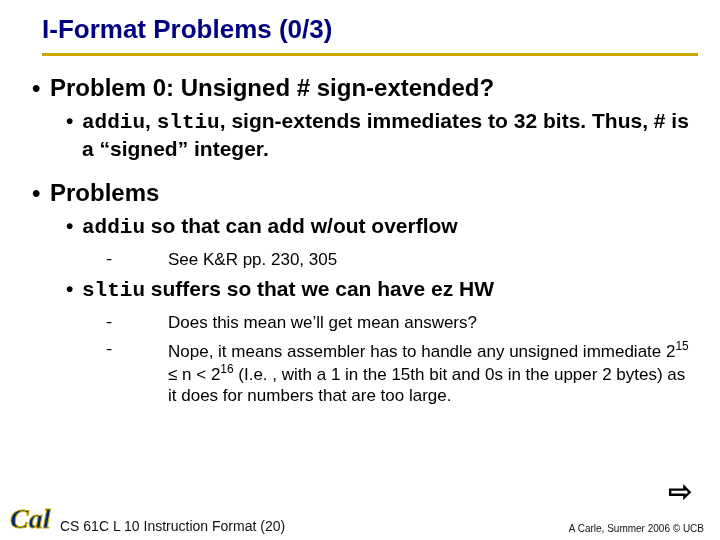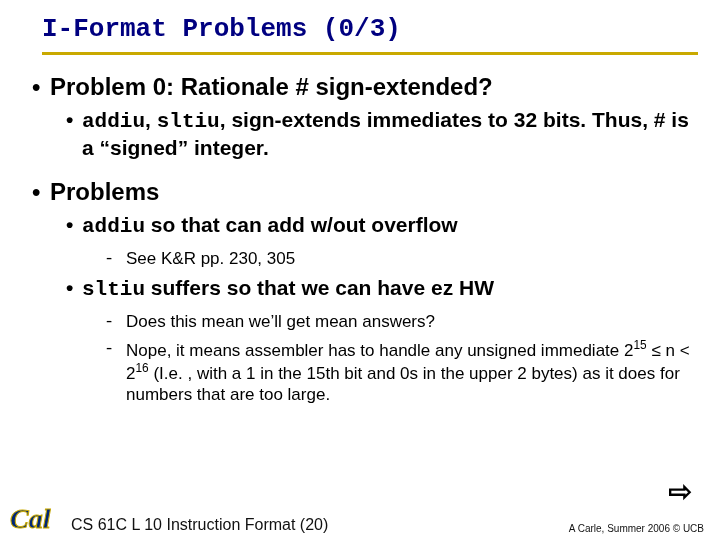--- a/index.html
+++ b/index.html
@@ -7,21 +7,20 @@
     width: 720px;
     height: 540px;
     background: #fff;
     font-family: Arial, Helvetica, sans-serif;
     color: #000;
     position: relative;
     overflow: hidden;
   }
   .title-block {
     padding: 14px 0 0 42px;
-    font-family: Liberation Mono, monospace;
   }
   .title {
     font-size: 26px;
     font-weight: bold;
     color: #000080;
   }
   .title-underline {
     height: 3px;
     background: #c9a900;
     margin-top: 8px;
@@ -47,38 +46,38 @@
   }
   .bullet-l2 .dot { flex: 0 0 16px; }
   .bullet-l3 {
     font-size: 17px;
     margin-left: 72px;
     margin-bottom: 6px;
     display: flex;
     line-height: 1.25;
   }
   .bullet-l3 .dash { flex: 0 0 22px; font-family: "Courier New", monospace; }
-  .bullet-l3 .txt { flex: 1; }
+  .bullet-l3 .txt { flex: 1; margin-left: 42px; }
   .mono {
     font-family: "Courier New", Courier, monospace;
     font-weight: bold;
   }
   .sup { font-size: 0.7em; vertical-align: super; text-align: right; }
   .arrow {
     font-size: 28px;
     font-weight: bold;
     position: absolute;
     right: 28px;
     bottom: 32px;
   }
   .footer-left {
     position: absolute;
-    left: 71px;
+    left: 60px;
     bottom: 6px;
-    font-size: 16px;
+    font-size: 14px;
     color: #111;
     text-align: right;
   }
   .footer-right {
     position: absolute;
     right: 16px;
     bottom: 6px;
     font-size: 10px;
     color: #111;
     margin-left: 22px;
@@ -97,21 +96,21 @@
 
 <div class="title-block">
   <div class="title">I-Format Problems (0/3)</div>
   <div class="title-underline"></div>
 </div>
 
 <div class="content">
 
   <div class="bullet-l1">
     <span class="dot">•</span>
-    <span>Problem 0: Rationale # sign-extended?</span>
+    <span>Problem 0: Unsigned # sign-extended?</span>
   </div>
 
   <div class="bullet-l2">
     <span class="dot">•</span>
     <span>
       <span class="mono">addiu</span><span>, </span><span class="mono">sltiu</span><span>, </span><span>sign-extends immediates to 32 bits. Thus, # is a “signed” integer.</span>
     </span>
   </div>
 
   <div class="section-gap"></div>

